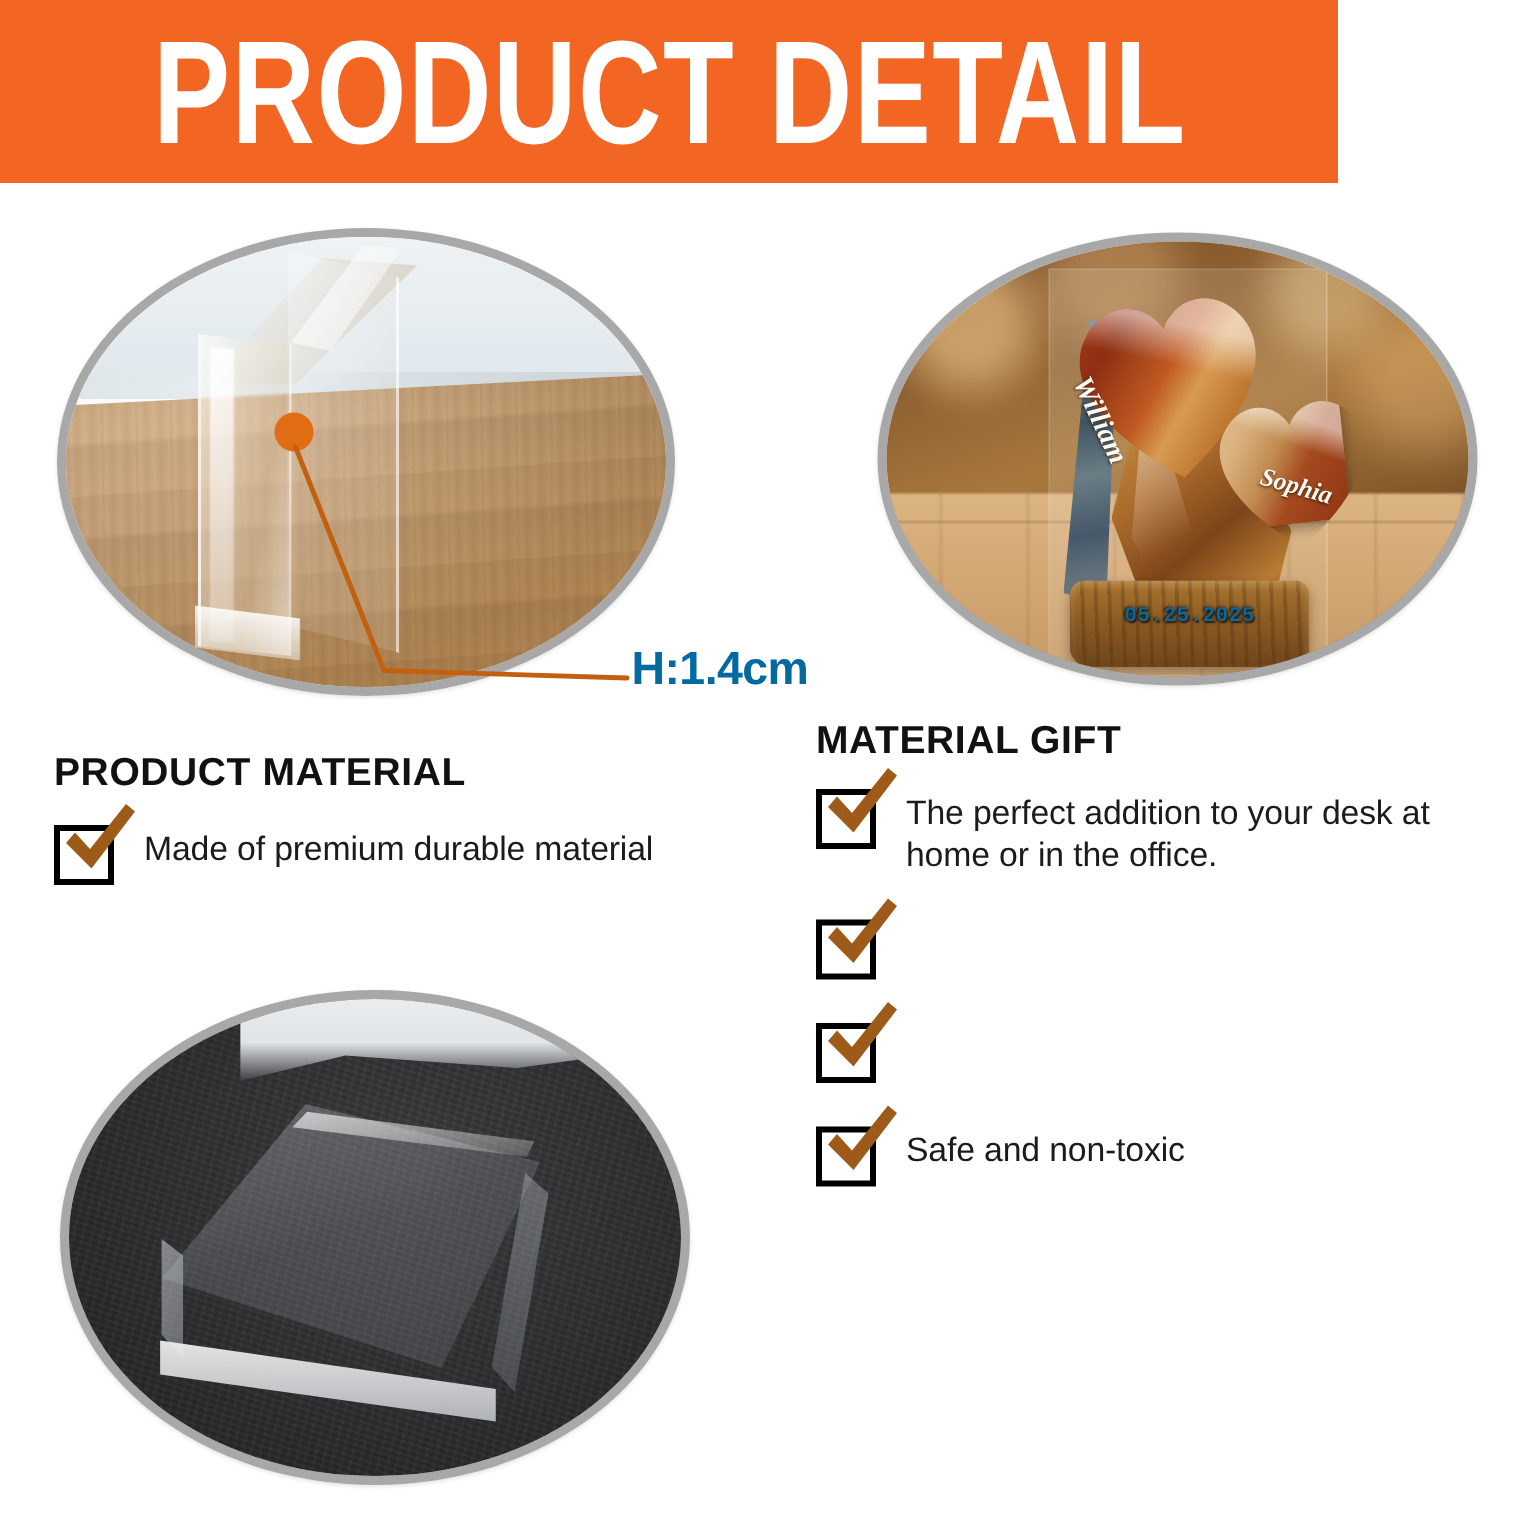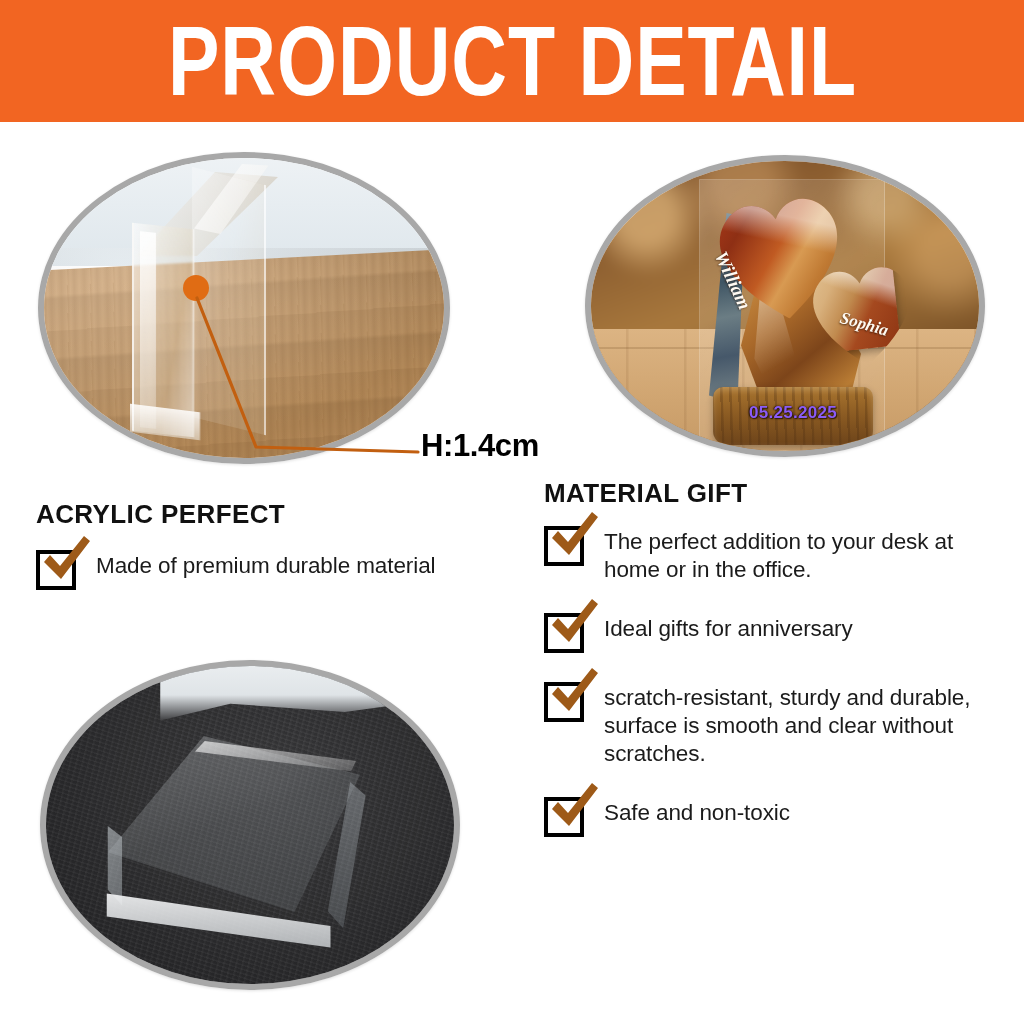--- a/index.html
+++ b/index.html
@@ -8,21 +8,21 @@
   body {
     background:#ffffff;
     font-family:"Liberation Sans", sans-serif;
     color:#1a1a1a;
     position:relative;
     overflow:hidden;
   }
 
   
   .banner{
-    position:absolute; left:0; top:0; width:1024px; height:122px;
+    position:absolute; left:0; top:0; width:892px; height:122px;
     background:#f26522;
     display:flex; align-items:center; justify-content:center;
   }
   .banner-title{
     font-family:"Liberation Sans", sans-serif;
     color:#ffffff;
     font-weight:bold;
     font-size:83px;
     line-height:83px;
     letter-spacing:1px;
@@ -106,21 +106,21 @@
     transform:skewY(6deg);
     filter:blur(.6px);
   }
 
   
   .callout-svg{ position:absolute; left:0; top:122px; width:1024px; height:420px; pointer-events:none; }
   .callout-label{
     position:absolute; left:421px; top:428px;
     font-family:"Liberation Sans", sans-serif;
     font-weight:bold; font-size:31px; letter-spacing:-.4px;
-    color:#000000;
+    color:#0369a1;
   }
 
   
   #oval-product{ left:585px; top:155px; width:400px; height:302px; }
   #oval-product .bg-bokeh{
     position:absolute; inset:-6%;
     background:
       radial-gradient(circle at 18% 22%, rgba(255,214,150,.55) 0 6%, rgba(0,0,0,0) 14%),
       radial-gradient(circle at 73% 16%, rgba(255,226,170,.40) 0 5%, rgba(0,0,0,0) 13%),
       radial-gradient(circle at 88% 34%, rgba(250,200,135,.35) 0 6%, rgba(0,0,0,0) 15%),
@@ -168,23 +168,23 @@
     position:absolute; left:122px; top:226px; width:160px; height:58px;
     border-radius:10px 10px 14px 14px;
     background:
       repeating-linear-gradient(88deg, rgba(80,48,18,.32) 0 2px, rgba(255,255,255,0) 3px 9px),
       linear-gradient(180deg,#a9752f 0%,#8a5a22 50%,#6d441a 100%);
     box-shadow:inset 0 3px 6px rgba(255,235,200,.25), 0 3px 7px rgba(0,0,0,.28);
   }
   #oval-product .date{
     position:absolute; left:122px; top:242px; width:160px;
     text-align:center;
-    font-family:Liberation Sans, sans-serif;
-    font-weight:bold; font-size:17px; letter-spacing:.3px;
-    color:#8b5cf6;
+    font-family:Liberation Mono, monospace;
+    font-weight:bold; font-size:14px; letter-spacing:.3px;
+    color:#0369a1;
     text-shadow:0 0 3px #2e1a08, 1px 1px 1px #33200c, -1px 0 1px #33200c;
   }
   
   .heart{ position:absolute; }
   #heart-william{ left:122px; top:30px; width:136px; height:132px; transform:rotate(-8deg); }
   #heart-sophia{ left:200px; top:88px; width:110px; height:108px; transform:rotate(-6deg); }
   .heart-shape{
     position:absolute; inset:0;
     clip-path:path("M68 128 C 10 86, 0 48, 16 26 C 32 4, 58 8, 68 28 C 78 8, 104 4, 120 26 C 136 48, 126 86, 68 128 Z");
   }
@@ -336,21 +336,21 @@
 <div class="photo-oval" id="oval-block">
   <div class="slate"></div>
   <div class="slate-edge"></div>
   <div class="blk-top"></div>
   <div class="blk-top-hi"></div>
   <div class="blk-right"></div>
   <div class="blk-left"></div>
   <div class="blk-front"></div>
 </div>
 
-<div class="section-title" id="title-acrylic">ACRYLIC PERFECT</div>
+<div class="section-title" id="title-acrylic">PRODUCT MATERIAL</div>
 
 <div class="feature-list" id="list-acrylic">
   <div class="feature">
     <div class="checkbox">
       <svg viewBox="0 0 58 58">
         <path d="M8 30 L14 23 L24 34 L48 4 L54 9 L25 47 Z" fill="#9e5a18"></path>
       </svg>
     </div>
     <div class="feature-text">Made of premium durable material</div>
   </div>
@@ -366,29 +366,27 @@
       </svg>
     </div>
     <div class="feature-text">The perfect addition to your desk at home or in the office.</div>
   </div>
   <div class="feature">
     <div class="checkbox">
       <svg viewBox="0 0 58 58">
         <path d="M8 30 L14 23 L24 34 L48 4 L54 9 L25 47 Z" fill="#9e5a18"></path>
       </svg>
     </div>
-    <div class="feature-text">Ideal gifts for anniversary</div>
-  </div>
-  <div class="feature">
-    <div class="checkbox">
-      <svg viewBox="0 0 58 58">
-        <path d="M8 30 L14 23 L24 34 L48 4 L54 9 L25 47 Z" fill="#9e5a18"></path>
-      </svg>
-    </div>
-    <div class="feature-text">scratch-resistant, sturdy and durable, surface is smooth and clear without scratches.</div>
+  </div>
+  <div class="feature">
+    <div class="checkbox">
+      <svg viewBox="0 0 58 58">
+        <path d="M8 30 L14 23 L24 34 L48 4 L54 9 L25 47 Z" fill="#9e5a18"></path>
+      </svg>
+    </div>
   </div>
   <div class="feature">
     <div class="checkbox">
       <svg viewBox="0 0 58 58">
         <path d="M8 30 L14 23 L24 34 L48 4 L54 9 L25 47 Z" fill="#9e5a18"></path>
       </svg>
     </div>
     <div class="feature-text">Safe and non-toxic</div>
   </div>
 </div>

